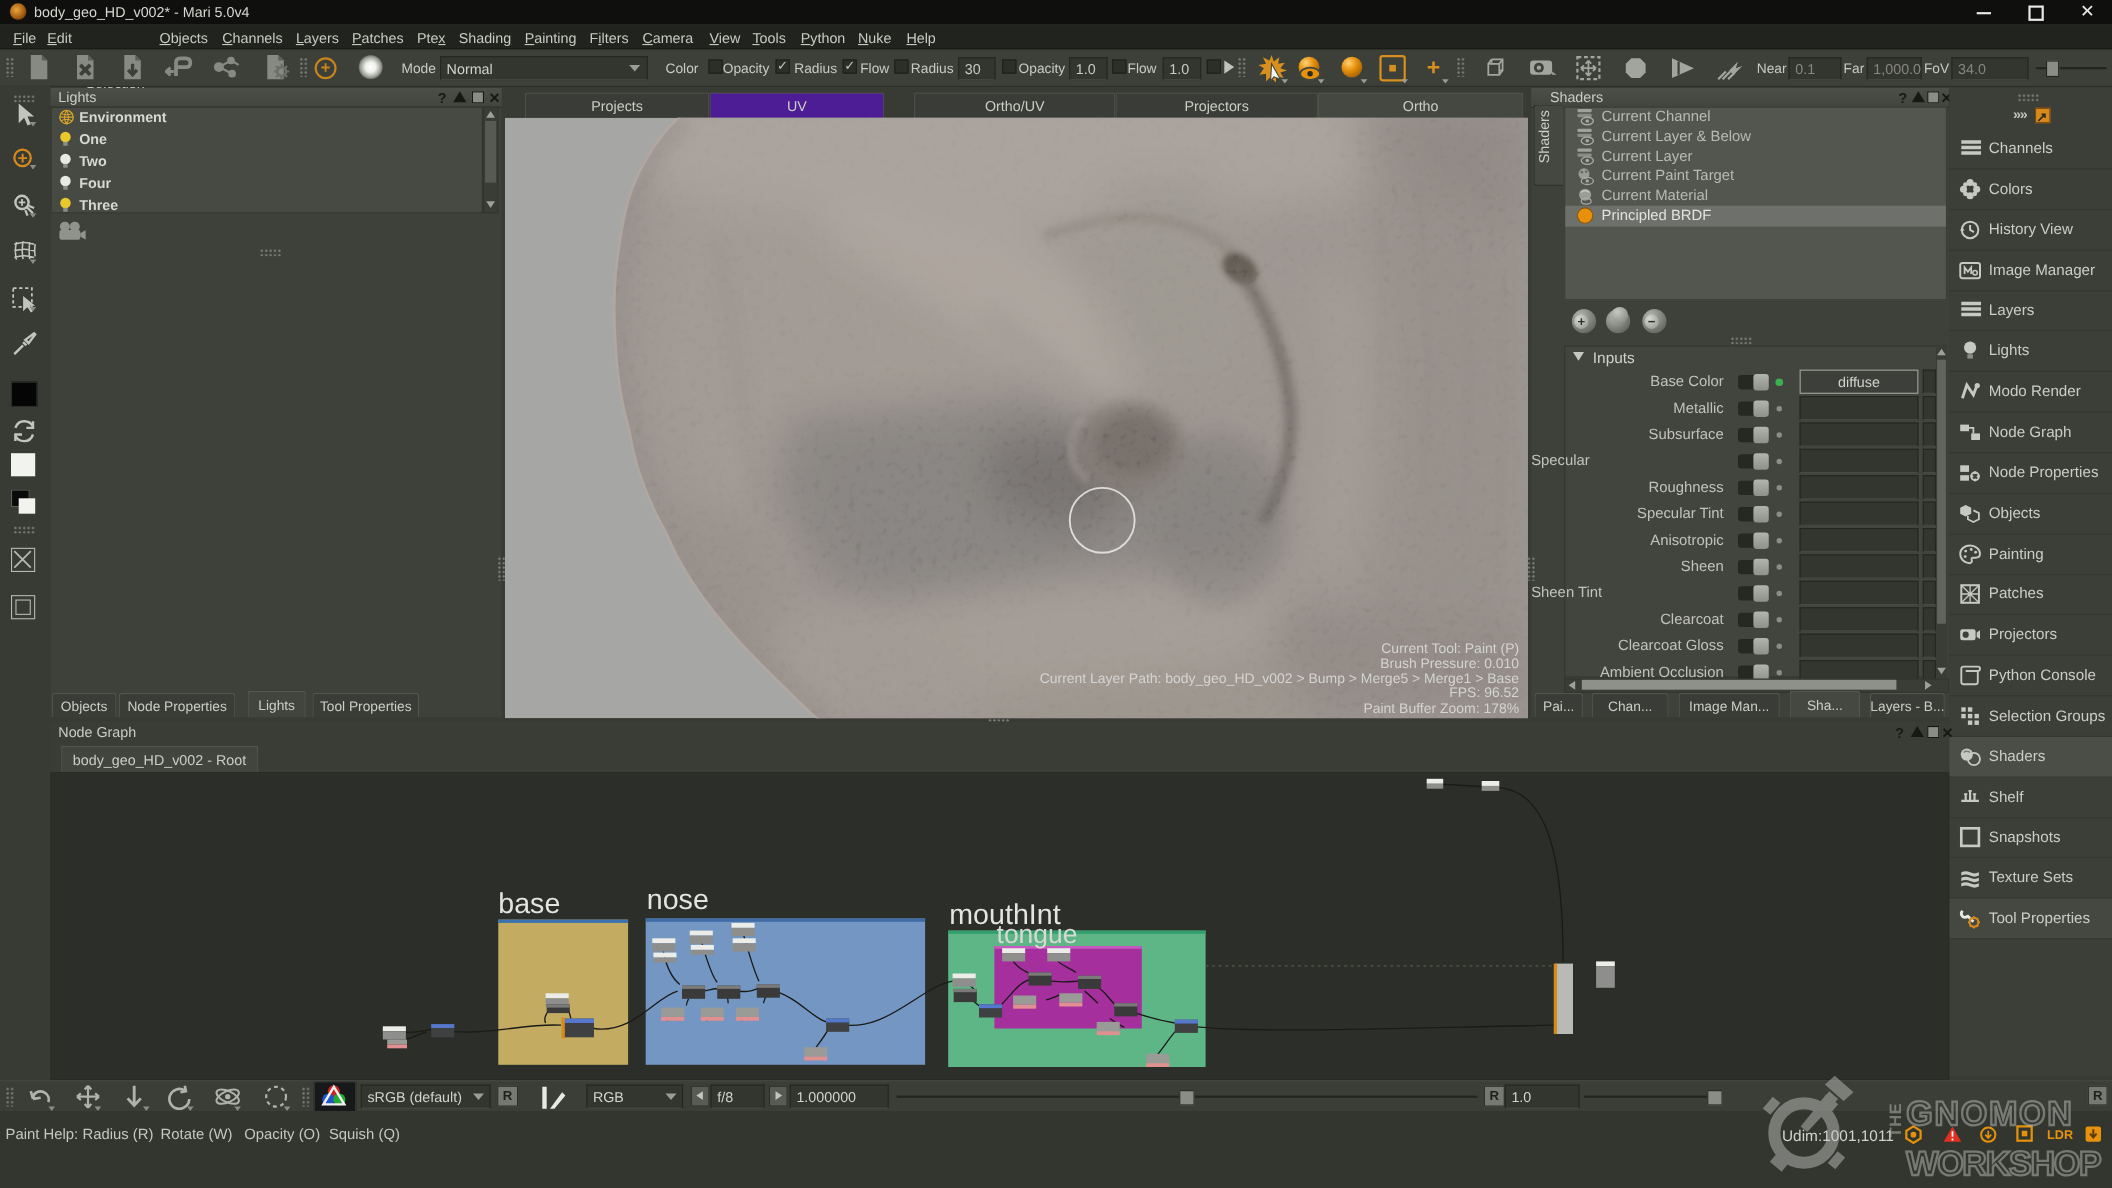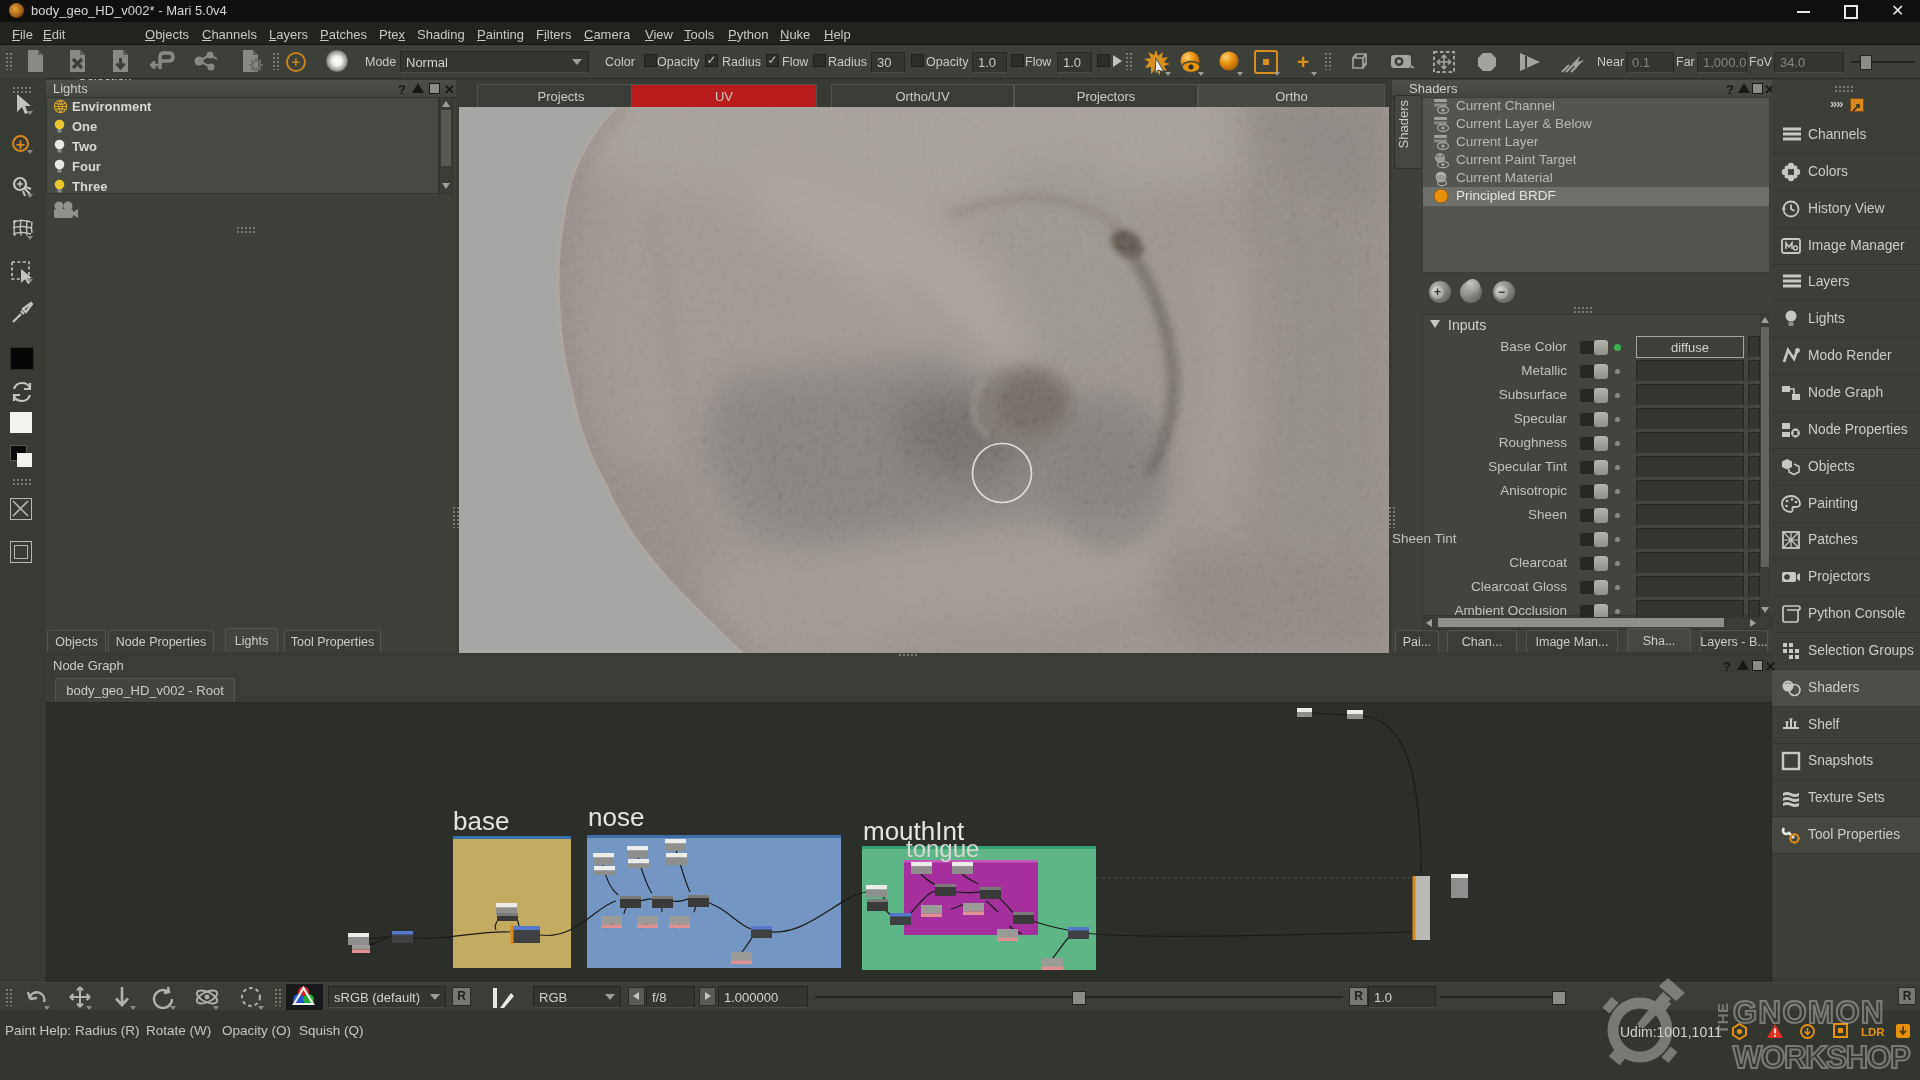--- a/index.html
+++ b/index.html
@@ -207,21 +207,21 @@
         </svg></div>
       <div class="hgrip" style="left:190px;top:146px;"></div>
       <div class="tab" style="left:1px;top:550px;width:59px;height:22px;font-size:12.5px;">Objects</div>
       <div class="tab" style="left:62px;top:550px;width:106px;height:22px;font-size:12.5px;">Node Properties</div>
       <div class="tab" style="left:179px;top:548px;width:53px;height:24px;background:#42453e;font-size:12.5px;">Lights</div>
       <div class="tab" style="left:238px;top:550px;width:97px;height:22px;font-size:12.5px;">Tool Properties</div>
     </div>
 
   <div class="abs" id="viewport" style="left:459px;top:80px;width:930px;height:573px;background:#383b34;">
       <div class="tab" style="left:18px;top:4px;width:168px;height:24px;border-radius:2px 2px 0 0;background:#3a3d37;">Projects</div>
-      <div class="tab" style="left:172px;top:4px;width:186px;height:24px;border-radius:2px 2px 0 0;background:#b91c1c;">UV</div>
+      <div class="tab" style="left:186px;top:4px;width:159px;height:24px;border-radius:2px 2px 0 0;background:#4c1d95;">UV</div>
       <div class="tab" style="left:372px;top:4px;width:183px;height:24px;border-radius:2px 2px 0 0;background:#3a3d37;">Ortho/UV</div>
       <div class="tab" style="left:555px;top:4px;width:184px;height:24px;border-radius:2px 2px 0 0;background:#3a3d37;">Projectors</div>
       <div class="tab" style="left:739px;top:4px;width:187px;height:24px;border-radius:2px 2px 0 0;background:#454841;">Ortho</div>
       <svg class="abs" style="left:0;top:27px;" width="930" height="546" viewBox="0 0 930 546">
         <defs>
           <filter id="b3" x="-80%" y="-80%" width="260%" height="260%">
             <feGaussianBlur stdDeviation="3"></feGaussianBlur>
           </filter>
           <filter id="b6" x="-80%" y="-80%" width="260%" height="260%">
             <feGaussianBlur stdDeviation="6"></feGaussianBlur>
@@ -280,20 +280,21 @@
             <path d="M795,90 C800,160 798,240 790,300"></path>
             <path d="M830,60 C840,150 842,250 834,340"></path>
             <path d="M870,100 C878,180 878,280 870,380"></path>
             <path d="M905,140 C910,220 908,320 900,420"></path>
             <path d="M770,380 C790,420 820,460 860,490"></path>
           </g>
         </g>
         <path d="M160,-2 C138,18 116,52 109,88 C101,128 98,158 100,194 C102,240 107,262 113,284 C118,316 130,348 147,378 C164,420 196,460 232,496 C254,518 272,536 288,550" stroke="#b2a9a1" stroke-width="2.2" fill="none" opacity="0.9"></path>
         <circle cx="543" cy="366" r="29.5" stroke="#dcdcda" stroke-width="1.7" fill="none"></circle>
       </svg>
+      <div class="abs" style="right:8px;top:504px;text-align:right;color:#d4d4d0;font-size:12.7px;line-height:13.4px;">Current Tool: Paint (P)<br>Brush Pressure: 0.010<br>Current Layer Path: body_geo_HD_v002 &gt; Bump &gt; Merge5 &gt; Merge1 &gt; Base<br>FPS: 96.52<br>Paint Buffer Zoom: 178%</div>
     </div>
 
   <div class="abs" id="shaderspanel" style="left:1392px;top:80px;width:380px;height:572px;background:#3e4139;">
       <div class="abs" style="left:0;top:0;width:380px;height:17px;background:linear-gradient(#4c4f47,#42453d);border-bottom:1px solid #2e312a;"></div>
       <div class="ptitle" style="left:17px;top:1px;">Shaders</div>
       <div class="abs" style="left:334px;top:2px;color:#161813;font-size:13px;font-weight:bold;">?</div>
       <div class="abs" style="left:346px;top:3px;width:0;height:0;border-left:6px solid transparent;border-right:6px solid transparent;border-bottom:10px solid #161813;"></div>
       <div class="abs" style="left:360px;top:3px;width:9px;height:9px;border:1.6px solid #161813;background:#8a8d85;"></div>
       <div class="abs" style="left:372px;top:2px;color:#161813;font-size:13px;font-weight:bold;">✕</div>
       <div class="abs" style="left:2px;top:15px;width:26px;height:72px;background:#454841;border:1px solid #2e312a;border-right:none;border-radius:3px 0 0 3px;"></div>
@@ -360,21 +361,21 @@
       <div class="abs" style="left:202px;top:284px;width:14px;height:15px;border-radius:3px;background:linear-gradient(#b2b5ad,#8e918a);"></div>
       <div class="abs" style="left:222.5px;top:288.5px;width:5px;height:5px;border-radius:50%;background:#8a8d85;"></div>
       <div class="field" style="left:244px;top:280px;width:108px;height:22px;"></div>
       <div class="field" style="left:356px;top:280px;width:12px;height:22px;"></div>
       <div class="txt" style="left:0px;top:307px;width:175px;text-align:right;color:#c2c2bc;font-size:13.5px;">Subsurface</div>
       <div class="abs" style="left:188px;top:309px;width:28px;height:13px;border-radius:3px;background:#262923;"></div>
       <div class="abs" style="left:202px;top:308px;width:14px;height:15px;border-radius:3px;background:linear-gradient(#b2b5ad,#8e918a);"></div>
       <div class="abs" style="left:222.5px;top:312.5px;width:5px;height:5px;border-radius:50%;background:#8a8d85;"></div>
       <div class="field" style="left:244px;top:304px;width:108px;height:22px;"></div>
       <div class="field" style="left:356px;top:304px;width:12px;height:22px;"></div>
-      <div class="txt" style="left:0px;top:331px;width:175px;text-align:right;color:#c2c2bc;font-size:13.5px;">Specular</div>
+      <div class="txt" style="left:0px;top:331px;width:175px;text-align:left;color:#c2c2bc;font-size:13.5px;">Specular</div>
       <div class="abs" style="left:188px;top:333px;width:28px;height:13px;border-radius:3px;background:#262923;"></div>
       <div class="abs" style="left:202px;top:332px;width:14px;height:15px;border-radius:3px;background:linear-gradient(#b2b5ad,#8e918a);"></div>
       <div class="abs" style="left:222.5px;top:336.5px;width:5px;height:5px;border-radius:50%;background:#8a8d85;"></div>
       <div class="field" style="left:244px;top:328px;width:108px;height:22px;"></div>
       <div class="field" style="left:356px;top:328px;width:12px;height:22px;"></div>
       <div class="txt" style="left:0px;top:355px;width:175px;text-align:right;color:#c2c2bc;font-size:13.5px;">Roughness</div>
       <div class="abs" style="left:188px;top:357px;width:28px;height:13px;border-radius:3px;background:#262923;"></div>
       <div class="abs" style="left:202px;top:356px;width:14px;height:15px;border-radius:3px;background:linear-gradient(#b2b5ad,#8e918a);"></div>
       <div class="abs" style="left:222.5px;top:360.5px;width:5px;height:5px;border-radius:50%;background:#8a8d85;"></div>
       <div class="field" style="left:244px;top:352px;width:108px;height:22px;"></div>

